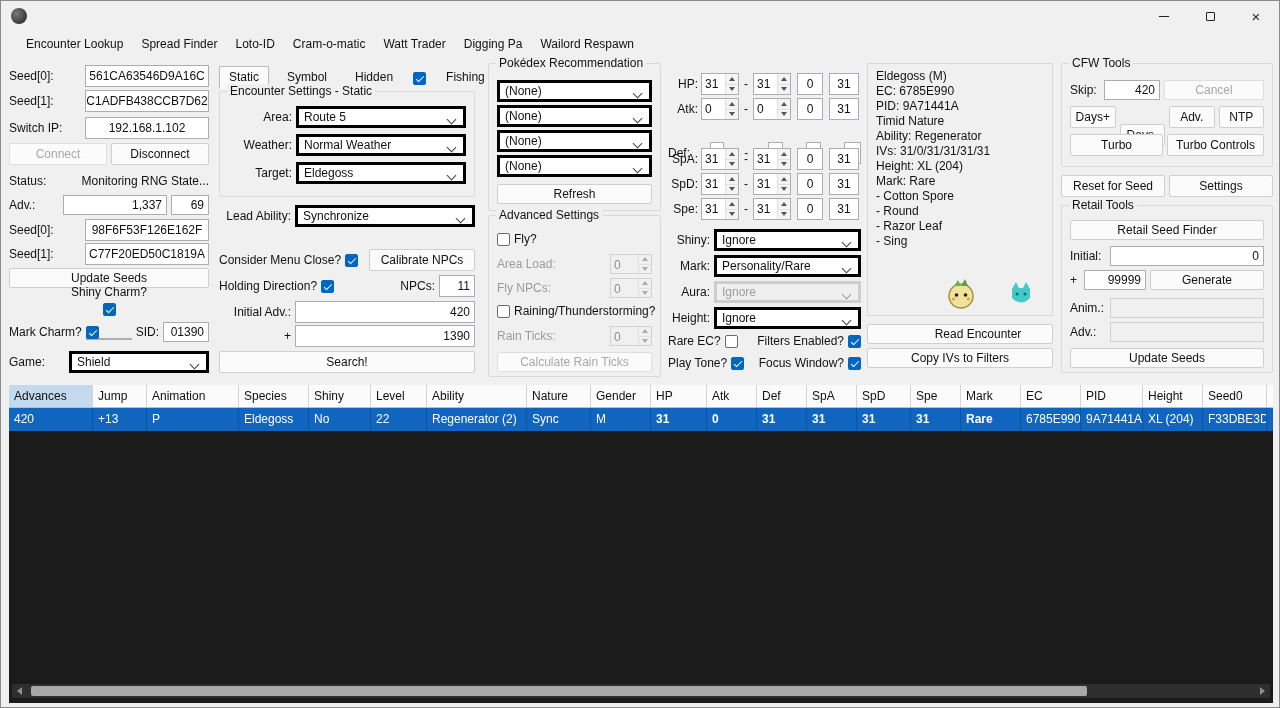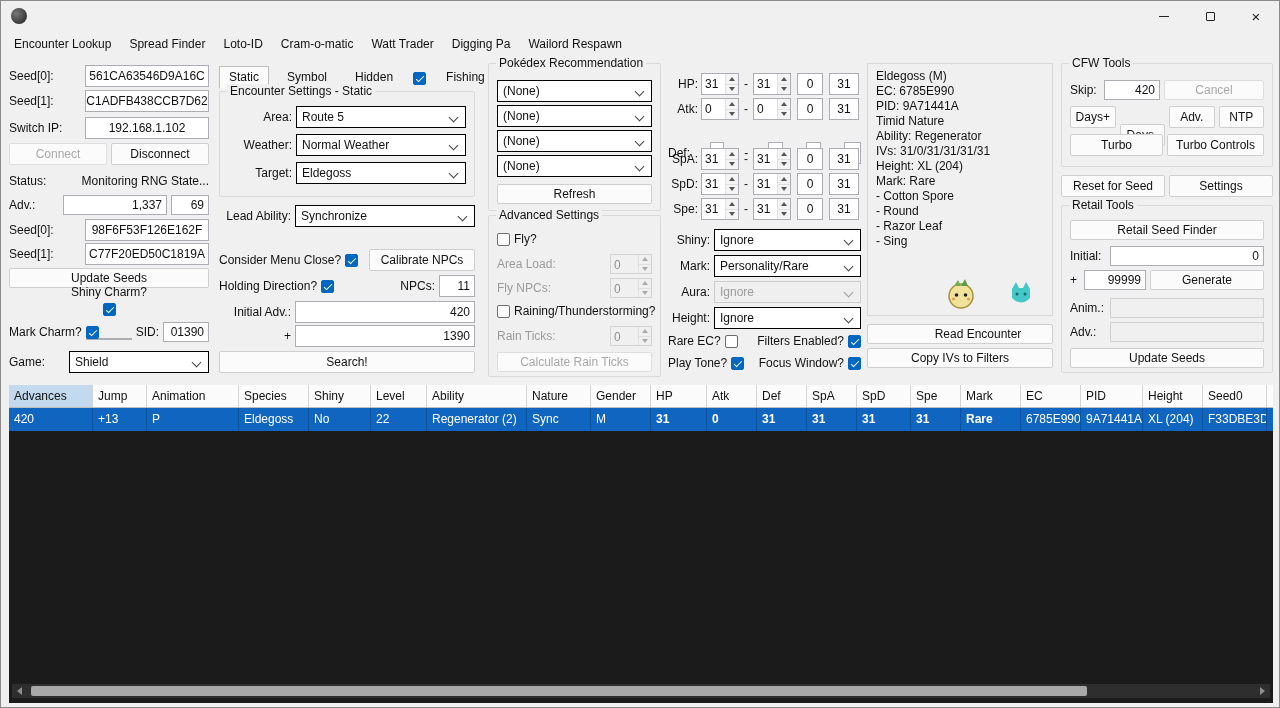--- a/index.html
+++ b/index.html
@@ -9,36 +9,36 @@
   
   .titlebar{position:absolute;top:0;left:0;right:0;height:30px;display:flex;align-items:center;padding-left:10px;gap:8px;}
   .app-icon{width:16px;height:16px;border-radius:50%;background:radial-gradient(circle at 35% 35%,#7a7a7a,#1d1d1d);flex:0 0 auto;}
   .win-title{font-size:12px;color:#1a1a1a;white-space:nowrap;}
   .win-btns{margin-left:auto;display:flex;height:100%;}
   .win-btn{width:46px;height:100%;display:flex;align-items:center;justify-content:center;}
   .glyph-min{width:10px;height:1px;background:#222;display:block;}
   .glyph-max{width:9px;height:9px;border:1px solid #222;border-radius:1px;display:block;}
   .glyph-close{font-size:15px;line-height:1;color:#222;}
   
-  .menubar{position:absolute;top:30px;left:0;right:0;height:26px;display:flex;align-items:center;padding:0 4px;}
+  .menubar{position:absolute;top:30px;left:12px;right:0;height:26px;display:flex;align-items:center;padding:0 4px;}
   .menu-item{padding:4px 9px;white-space:nowrap;}
   
   .col{position:absolute;}
   .row{position:absolute;left:0;right:0;height:22px;display:flex;align-items:center;gap:4px;}
   .lbl{white-space:nowrap;}
   .lbl.dim{color:#9b9b9b;}
   .r{text-align:right;justify-content:flex-end!important;}
   .tbx{background:#fff;border:1px solid #abadb3;height:22px;display:flex;align-items:center;padding:0 4px;white-space:nowrap;overflow:hidden;}
   .tbx.center{justify-content:center;}
   .tbx.right{justify-content:flex-end;}
   .tbx.disabled{background:#f0f0f0;border-color:#cfcfcf;color:#8e8e8e;}
   .btn{background:#fbfbfb;border:1px solid #cfcfcf;border-radius:2px;height:22px;display:flex;align-items:center;justify-content:center;padding:0 8px;white-space:nowrap;color:#111;}
   .btn.h20{height:20px;}
   .btn.disabled{color:#a8a8a8;border-color:#dedede;background:#fbfbfb;}
-  .combo{position:relative;background:#fff;border:1px solid #000000;height:22px;display:flex;align-items:center;padding:0 20px 0 5px;white-space:nowrap;overflow:hidden;}
+  .combo{position:relative;background:#fff;border:3px solid #000000;height:22px;display:flex;align-items:center;padding:0 20px 0 5px;white-space:nowrap;overflow:hidden;}
   .combo::after{content:"";position:absolute;right:8px;top:7px;width:6px;height:6px;border-right:1.5px solid #444;border-bottom:1.5px solid #444;transform:rotate(45deg);}
   .combo.disabled{background:#efefef;color:#9c9c9c;border-color:#cdcdcd;}
   .combo.disabled::after{border-color:#9c9c9c;}
   .cb{width:13px;height:13px;border:1px solid #6b6b6b;background:#fff;flex:0 0 auto;position:relative;border-radius:2px;}
   .cb.checked{background:var(--accent,#0067c0);border-color:var(--accent,#0067c0);}
   .cb.checked::after{content:"";position:absolute;left:2px;top:3px;width:7px;height:3px;border-left:1.6px solid #fff;border-bottom:1.6px solid #fff;transform:rotate(-45deg);}
   .spin{display:flex;background:#fff;border:1px solid #abadb3;height:22px;overflow:hidden;}
   .spin .val{flex:1;padding:3px 0 0 3px;}
   .spin .btns{width:13px;display:flex;flex-direction:column;border-left:1px solid #e0e0e0;}
   .spin .btns>div{flex:1;display:flex;align-items:center;justify-content:center;background:#f4f4f4;}

